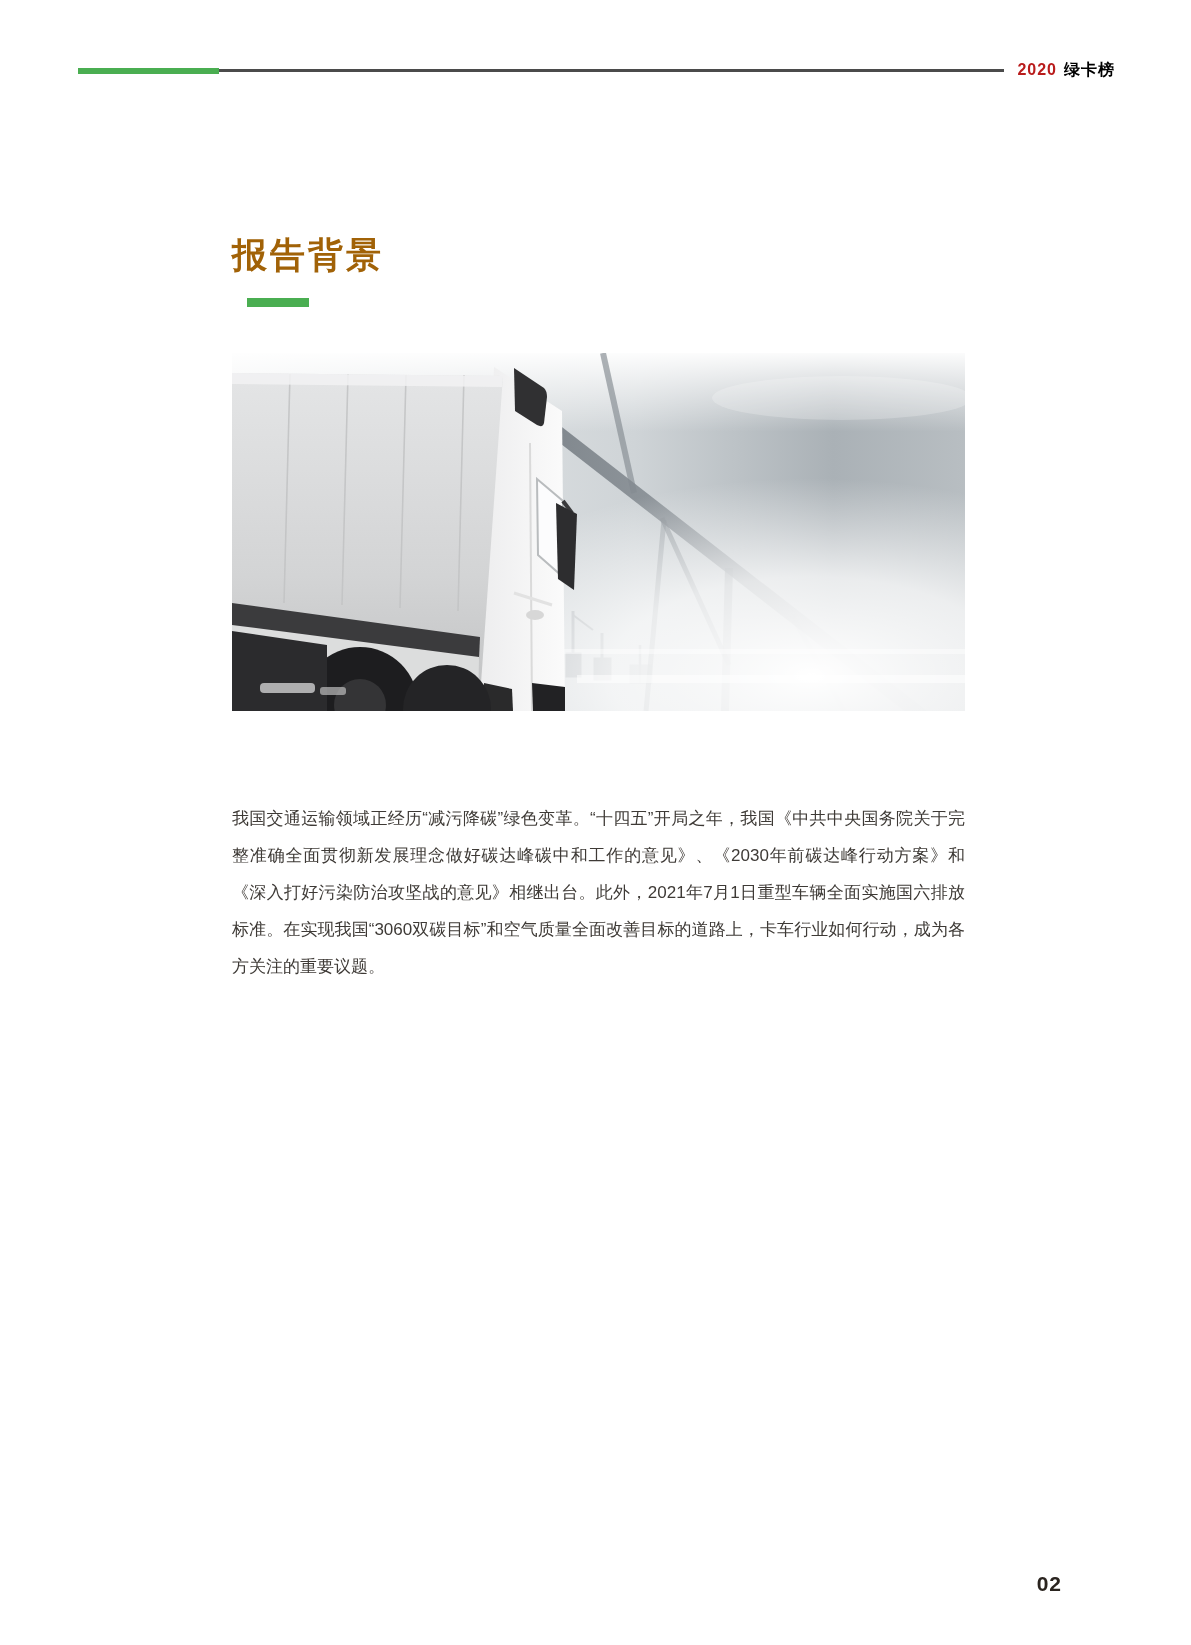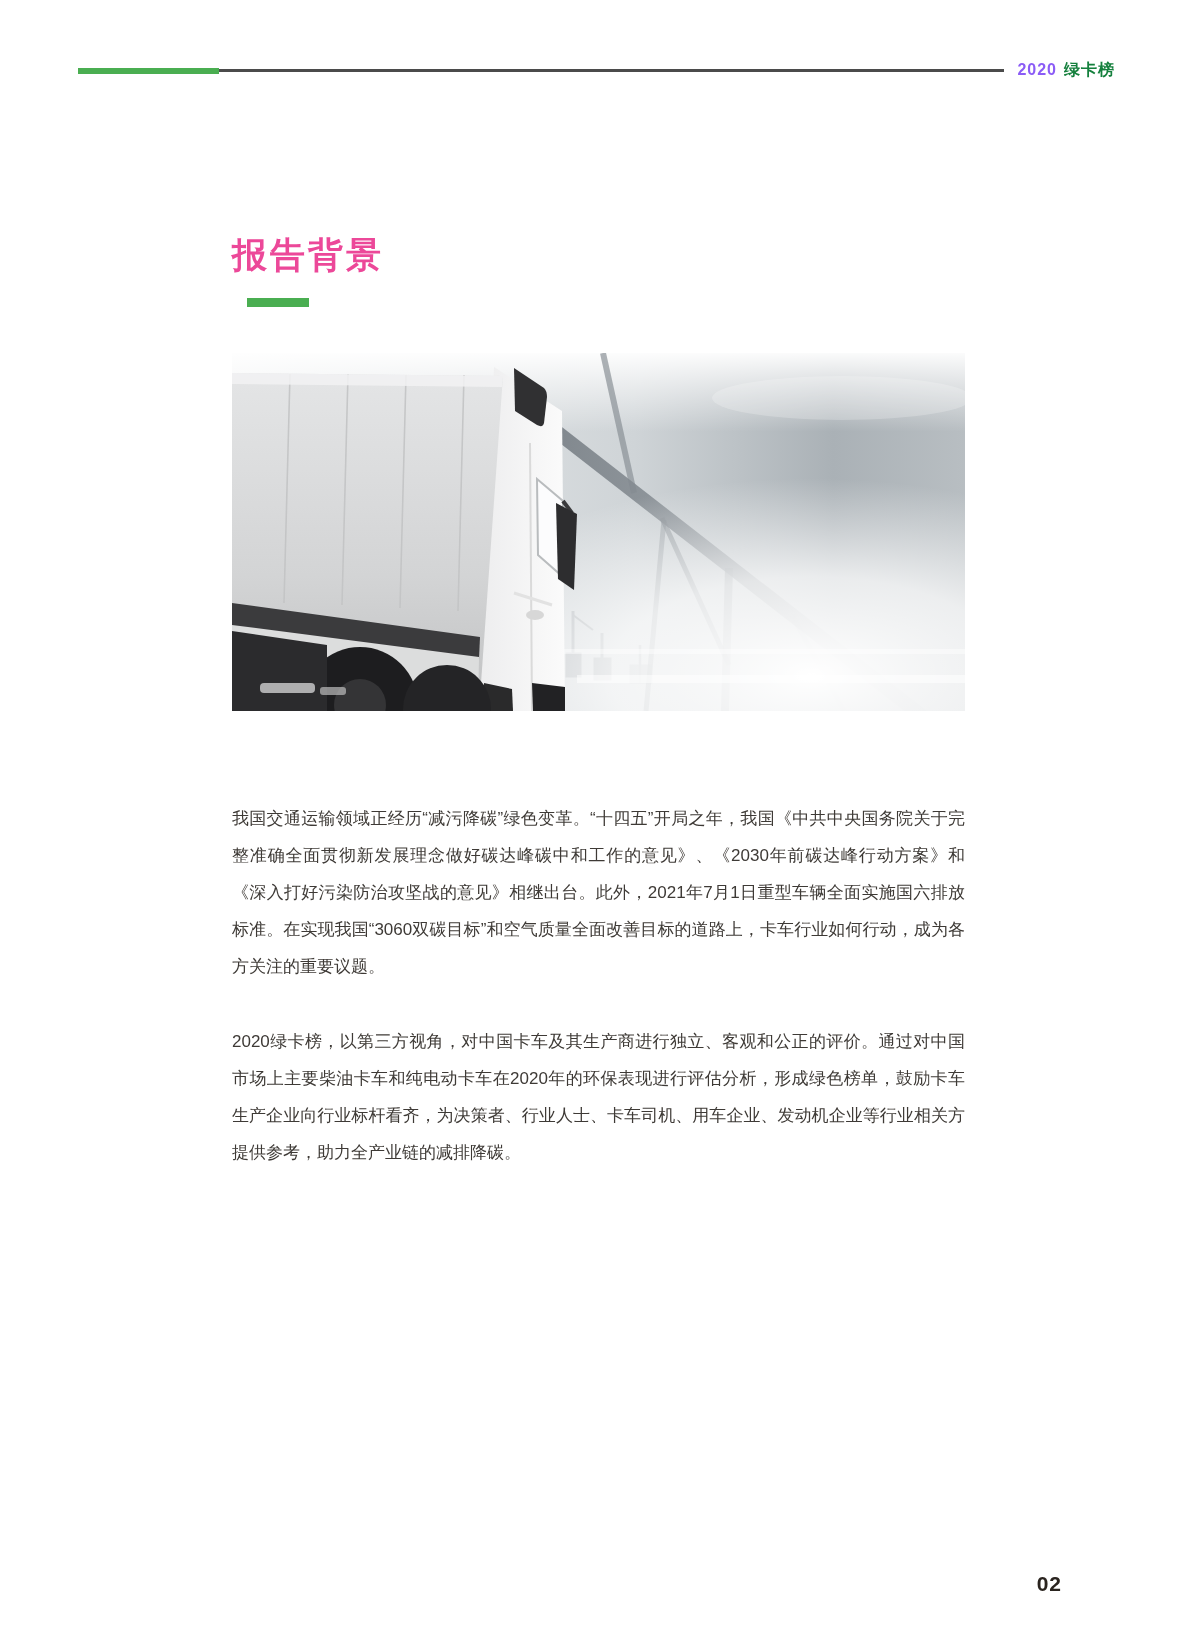--- a/index.html
+++ b/index.html
@@ -14,27 +14,27 @@
   .header{
     position:absolute;top:60px;left:78px;width:1037px;
     display:flex;align-items:center;
   }
   .hl-green{width:141px;height:6px;background:#4aae51;flex:none;}
   .hl-gray{flex:1;height:3px;background:#4b4b4b;}
   .header-text{
     flex:none;margin-left:13px;font-size:16px;font-weight:700;
     letter-spacing:1px;white-space:nowrap;
   }
-  .header-text .yr{color:#8b5cf6;margin-right:7px;}
-  .header-text .br{color:#15803d;}
+  .header-text .yr{color:#b91c1c;margin-right:7px;}
+  .header-text .br{color:#000000;}
   
   .main{position:absolute;left:232px;top:237px;width:733px;}
   h1.title{
     margin:0 0 25px 0;font-size:35px;line-height:36px;font-weight:700;
-    color:#ec4899;letter-spacing:3px;
+    color:#a16207;letter-spacing:3px;
   }
   .title-bar{width:62px;height:9px;background:#4aae51;margin:0 0 46px 15px;}
   figure.photo{margin:0 0 89px 0;width:733px;height:358px;}
   .body-text p{
     margin:0 0 38px 0;
     font-size:17px;line-height:37px;color:#3e3a36;
     text-align:justify;text-justify:inter-ideograph;
   }
   .body-text p:last-child{margin-bottom:0;}
   
@@ -146,19 +146,18 @@
         <circle cx="128" cy="352" r="26" fill="#343436"></circle>
         <circle cx="215" cy="356" r="44" fill="#242426"></circle>
         <polygon points="0,278 95,292 95,358 0,358" fill="#2b2b2d"></polygon>
         <rect x="28" y="330" width="55" height="10" rx="4" fill="#cfcfcf" opacity="0.8"></rect>
         <rect x="88" y="334" width="26" height="8" rx="3" fill="#bdbdbd" opacity="0.7"></rect>
       </svg>
     </figure>
 
     <section class="body-text">
       <p>我国交通运输领域正经历“减污降碳”绿色变革。“十四五”开局之年，我国《中共中央国务院关于完整准确全面贯彻新发展理念做好碳达峰碳中和工作的意见》、《2030年前碳达峰行动方案》和《深入打好污染防治攻坚战的意见》相继出台。此外，2021年7月1日重型车辆全面实施国六排放标准。在实现我国“3060双碳目标”和空气质量全面改善目标的道路上，卡车行业如何行动，成为各方关注的重要议题。</p>
-      <p>2020绿卡榜，以第三方视角，对中国卡车及其生产商进行独立、客观和公正的评价。通过对中国市场上主要柴油卡车和纯电动卡车在2020年的环保表现进行评估分析，形成绿色榜单，鼓励卡车生产企业向行业标杆看齐，为决策者、行业人士、卡车司机、用车企业、发动机企业等行业相关方提供参考，助力全产业链的减排降碳。</p>
     </section>
   </main>
 
   <span class="page-number">02</span>
 
 </div>
 
 </body></html>

